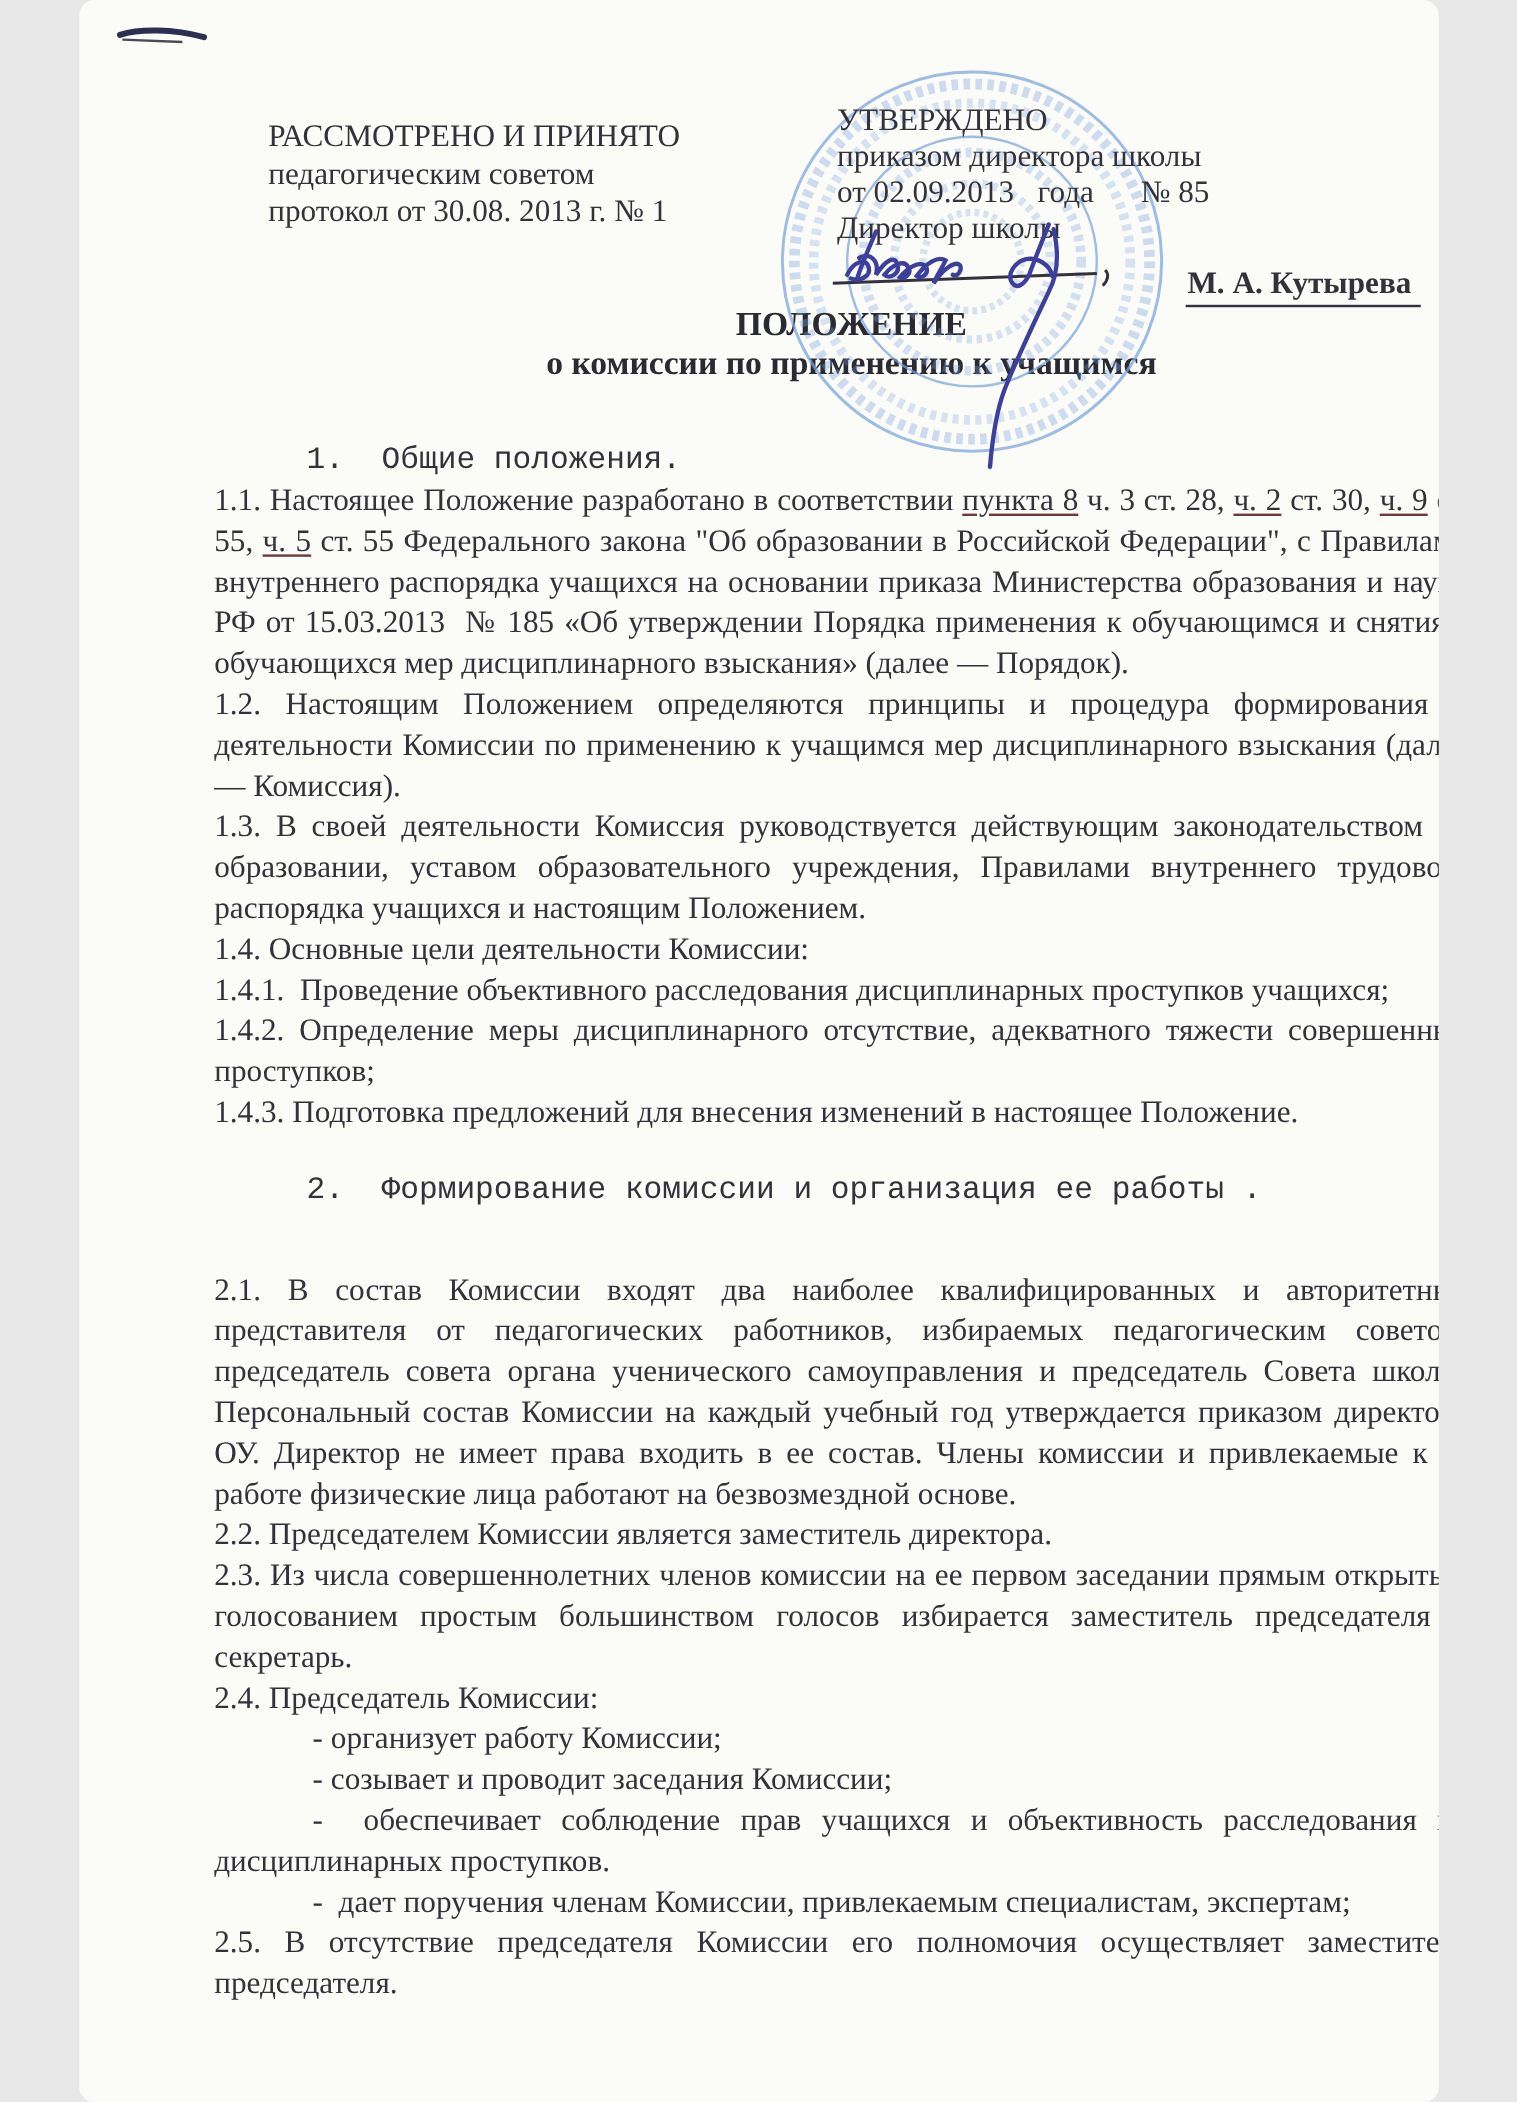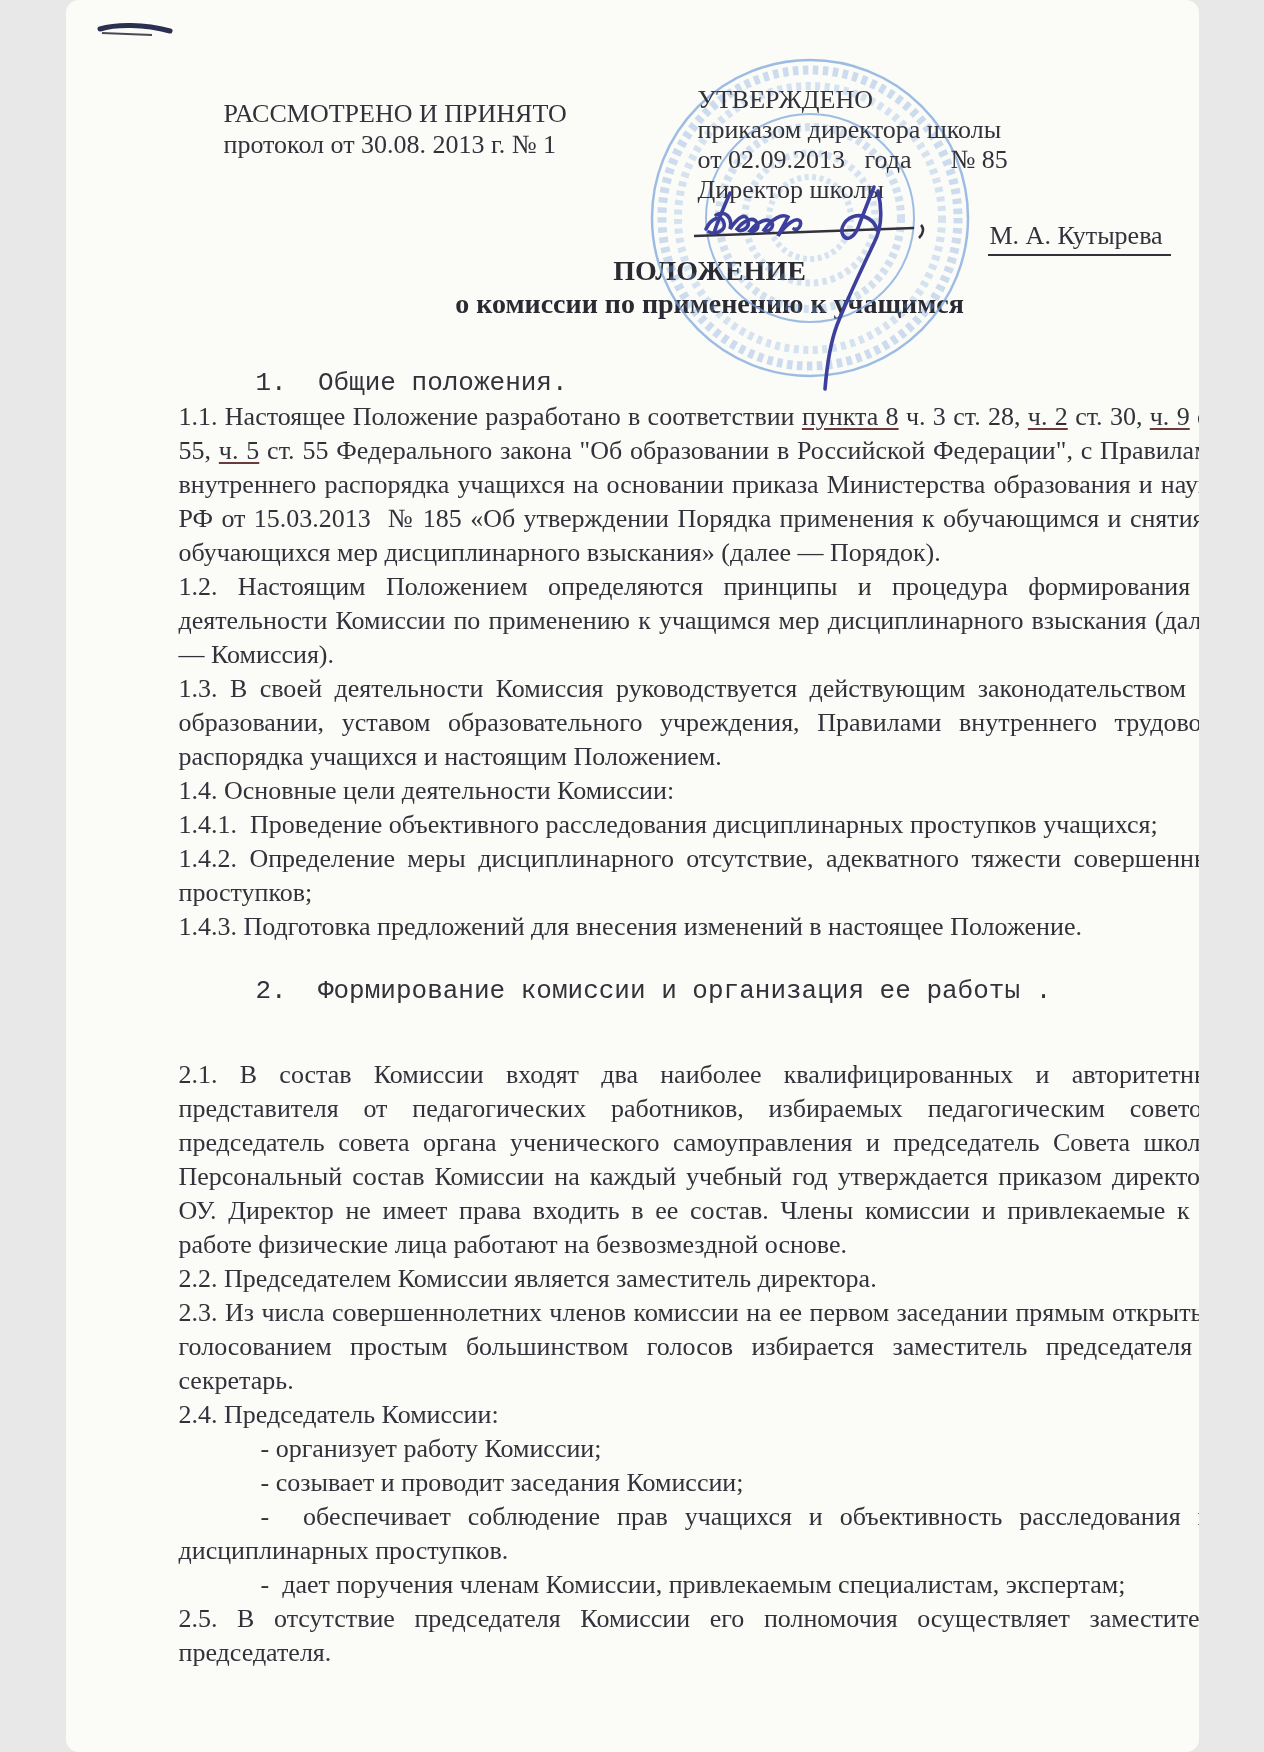--- a/index.html
+++ b/index.html
@@ -20,21 +20,21 @@
   .approve-left {
     position:absolute; left:158px; top:98px;
     font-size:26px; line-height:31px; z-index:2;
   }
   .approve-left span { display:block; }
   .approve-right {
     position:absolute; left:632px; top:85px;
     font-size:26px; line-height:30px; z-index:2;
   }
   .approve-right > span { display:block; }
-  .sig-row { position:relative; height:50px; margin-top:8px; }
+  .sig-row { position:relative; height:50px; margin-top:8px;font-weight:bold; }
   .sig-name {
     position:absolute; left:290px; top:8px;
     border-bottom:2px solid #33313b;
     padding:0 8px 3px 2px;
     white-space:nowrap;
   }
 
   
   .stamp { position:absolute; left:576px; top:50px; z-index:1; opacity:.72; }
   .signature-svg { position:absolute; left:612px; top:173px; z-index:3; }
@@ -80,20 +80,21 @@
       <circle cx="168" cy="168" r="132" stroke-width="8" stroke-dasharray="5,4.5" opacity="0.4"></circle>
       <circle cx="168" cy="168" r="104" stroke-width="2"></circle>
       <circle cx="168" cy="168" r="91" stroke-width="8" stroke-dasharray="5,4" opacity="0.45"></circle>
       <circle cx="168" cy="168" r="65" stroke-width="7" stroke-dasharray="4.5,4" opacity="0.4"></circle>
       <circle cx="168" cy="168" r="41" stroke-width="6" stroke-dasharray="4,3.5" opacity="0.4"></circle>
     </g>
   </svg>
 
   <div class="approve-left">
     <span>РАССМОТРЕНО И ПРИНЯТО</span>
+    <span>педагогическим советом</span>
     <span>протокол от 30.08. 2013 г. № 1</span>
   </div>
 
   <div class="approve-right">
     <span>УТВЕРЖДЕНО</span>
     <span>приказом директора школы</span>
     <span>от 02.09.2013&nbsp;&nbsp; года&nbsp;&nbsp;&nbsp;&nbsp;&nbsp;&nbsp;№ 85</span>
     <span>Директор школы</span>
     <span class="sig-row">
       <span class="sig-name">М. А. Кутырева</span>

